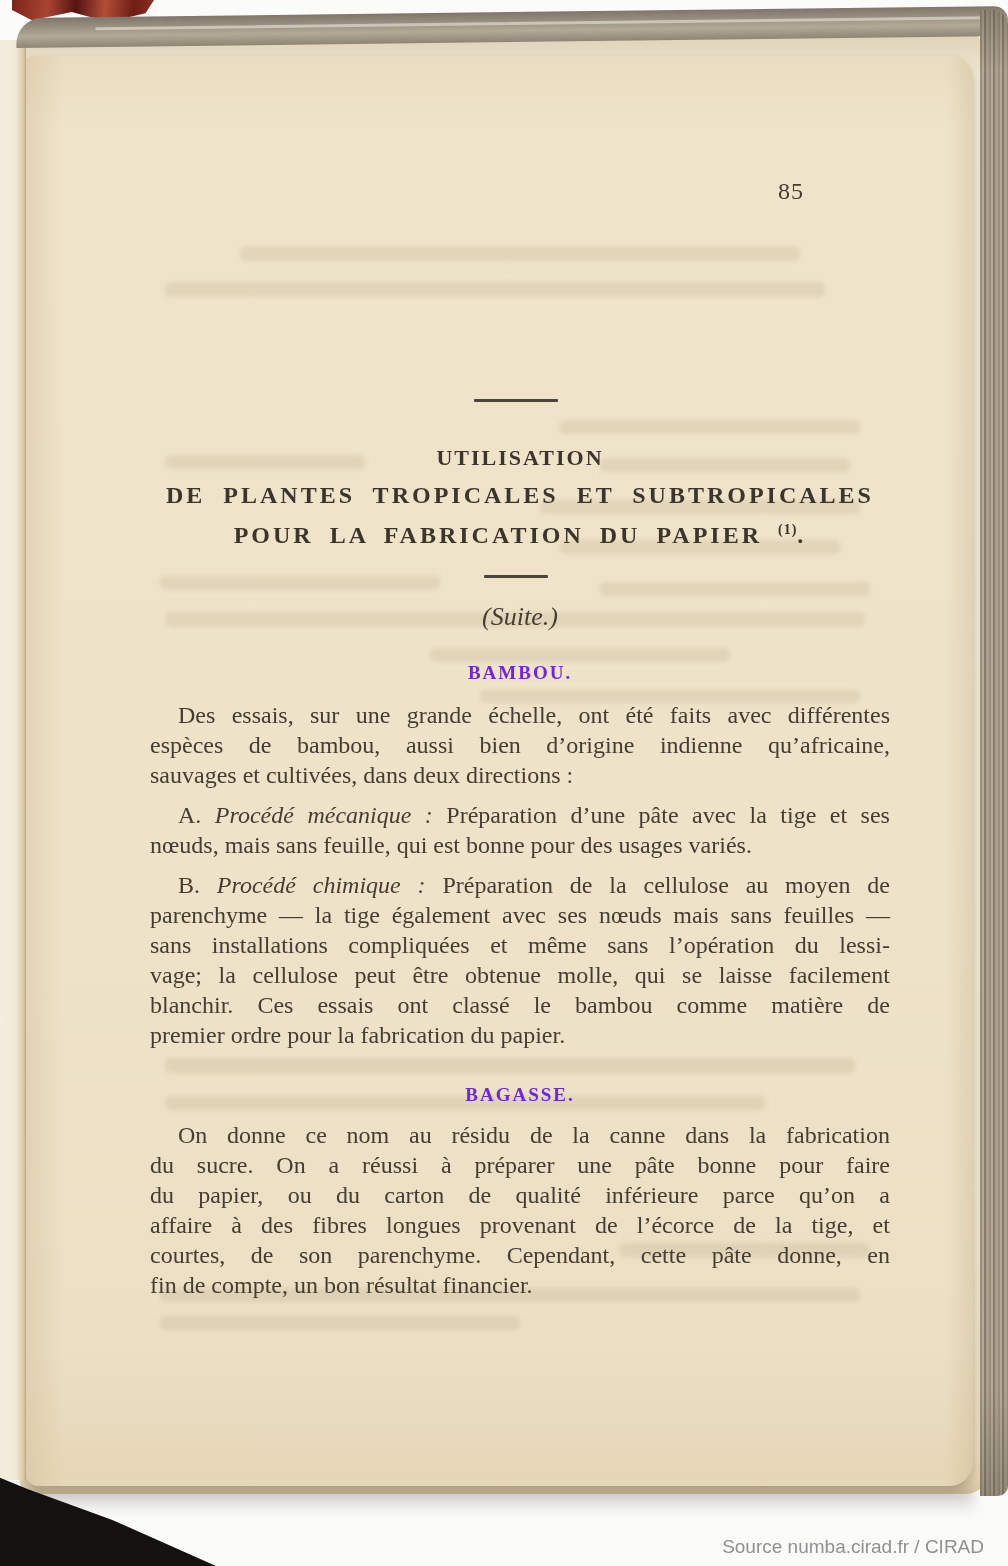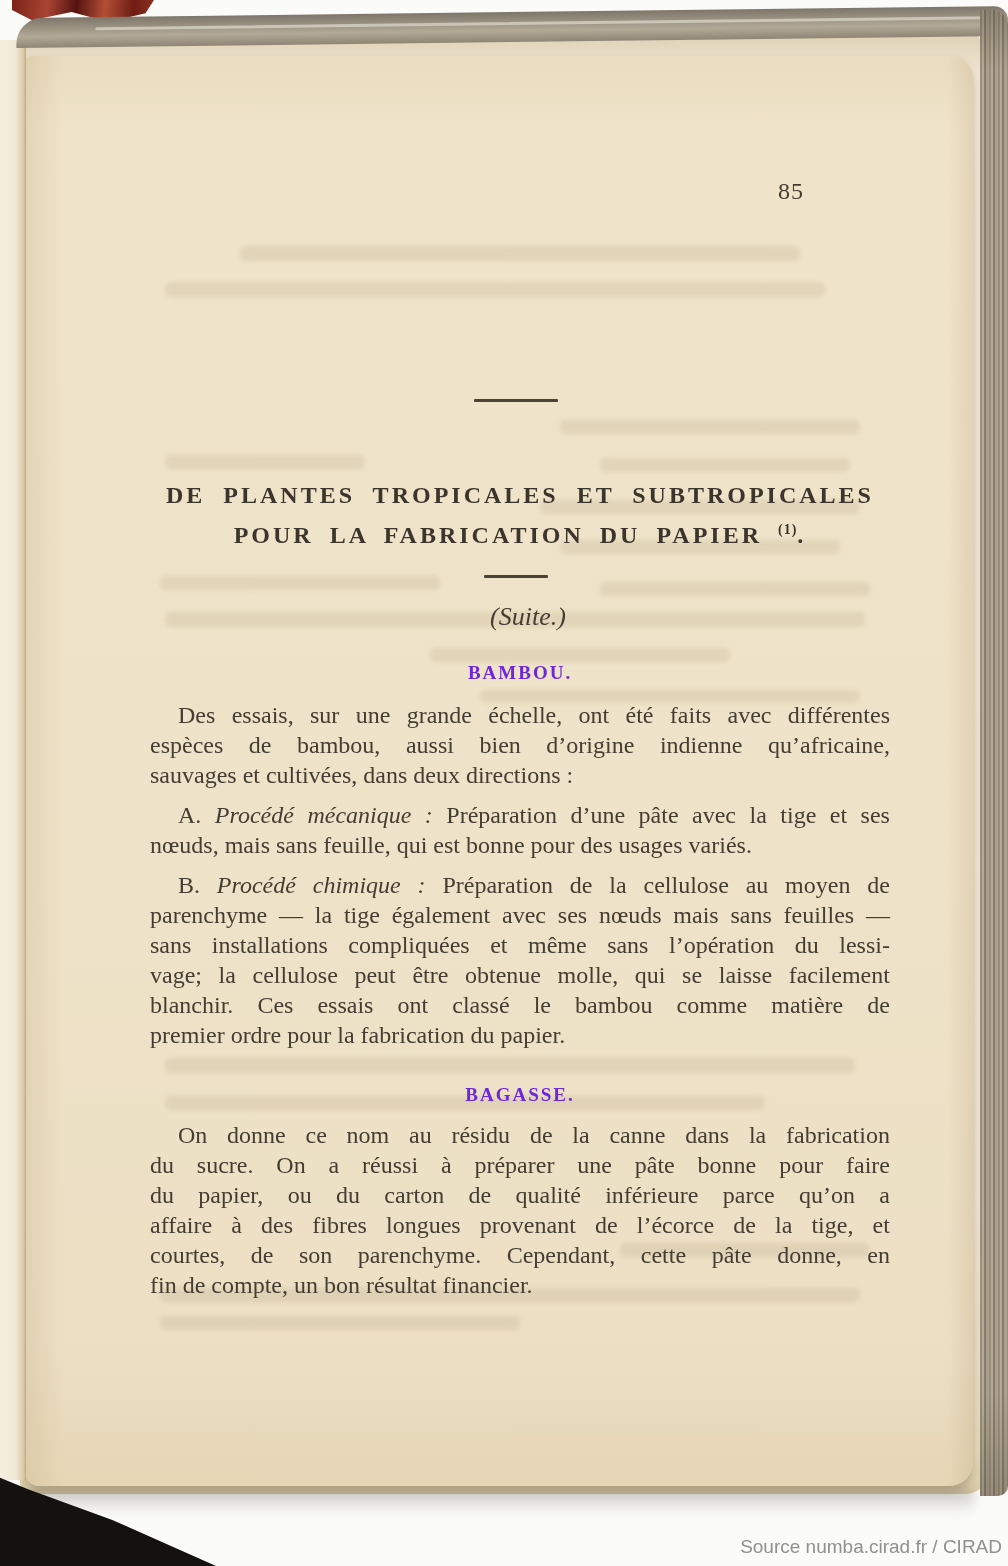--- a/index.html
+++ b/index.html
@@ -77,38 +77,38 @@
     font-size:36px;letter-spacing:5px;line-height:1;color:#3e382d;
   }
   .rule{background:#4a443a;height:3px;border-radius:1px;}
   .rule1{left:50%;top:367px;width:84px;margin-left:-46px;}
   .rule2{left:50%;top:543px;width:64px;margin-left:-36px;height:2.5px;}
   .h-line{left:0;width:100%;text-align:center;font-weight:700;color:#3b352b;line-height:1;}
   .h1{top:415px;font-size:22px;letter-spacing:2px;}
   .h2{top:451px;font-size:24px;letter-spacing:3px;word-spacing:9px;}
   .h3{top:491px;font-size:24px;letter-spacing:3px;word-spacing:7px;}
   .h3 .sup{font-size:14px;letter-spacing:1px;vertical-align:9px;}
-  .suite{left:8px;top:572px;width:100%;text-align:center;font-size:26px;font-style:italic;line-height:1;}
+  .suite{left:0;top:572px;width:100%;text-align:center;font-size:26px;font-style:italic;line-height:1;}
   .sec-h{left:0;width:100%;text-align:center;font-weight:700;font-size:19px;letter-spacing:2px;line-height:1;color:#6d28d9;}
   .sec-h.bambou{top:631px;}
   .sec-h.bagasse{top:1053px;}
   .sec-body{left:0;width:740px;}
   .sec-body.s1{top:668px;}
   .sec-body.s2{top:1088px;}
   .para{margin-bottom:10px;}
   .line{font-size:24px;line-height:30px;white-space:pre;}
   .line.just{display:flex;justify-content:space-between;}
   .line.ind{padding-left:28px;}
   .it{font-style:italic;}
   .footnote{left:10px;top:1301px;font-size:21px;line-height:27px;color:#453e33;}
   .footnote .fn2{padding-left:20px;}
   .fn-marker{font-size:13px;vertical-align:4px;letter-spacing:1px;}
   
   .watermark{
-    position:absolute;right:6px;top:1536px;z-index:7;
+    position:absolute;right:24px;top:1536px;z-index:7;
     font-family:"Liberation Sans", sans-serif;font-size:19px;color:#909090;
   }
 </style>
 </head>
 <body>
 
 <div class="under-page"></div>
 <div class="page"></div>
 <div class="facing-edge"></div>
 <div class="headband"></div>
@@ -135,20 +135,21 @@
   <div class="bt" style="left:620px;top:1243px;width:250px;height:14px"></div>
   <div class="bt" style="left:160px;top:1288px;width:700px;height:14px"></div>
   <div class="bt" style="left:160px;top:1316px;width:360px;height:14px"></div>
 </div>
 
 <div class="content">
   <div class="abs page-number">85</div>
 
   <div class="abs rule rule1"></div>
 
+  <div class="abs h-line h1">UTILISATION</div>
   <div class="abs h-line h2">DE PLANTES TROPICALES ET SUBTROPICALES</div>
   <div class="abs h-line h3"><span>POUR LA FABRICATION DU PAPIER</span> <span class="sup">(1)</span><span>.</span></div>
   <div class="abs rule rule2"></div>
 
   <div class="abs suite">(Suite.)</div>
 
   <div class="abs sec-h bambou">BAMBOU.</div>
   <div class="abs sec-body s1">
       <div class="para">
         <div class="line just ind"><span>Des</span><span>essais,</span><span>sur</span><span>une</span><span>grande</span><span>échelle,</span><span>ont</span><span>été</span><span>faits</span><span>avec</span><span>différentes</span></div>

